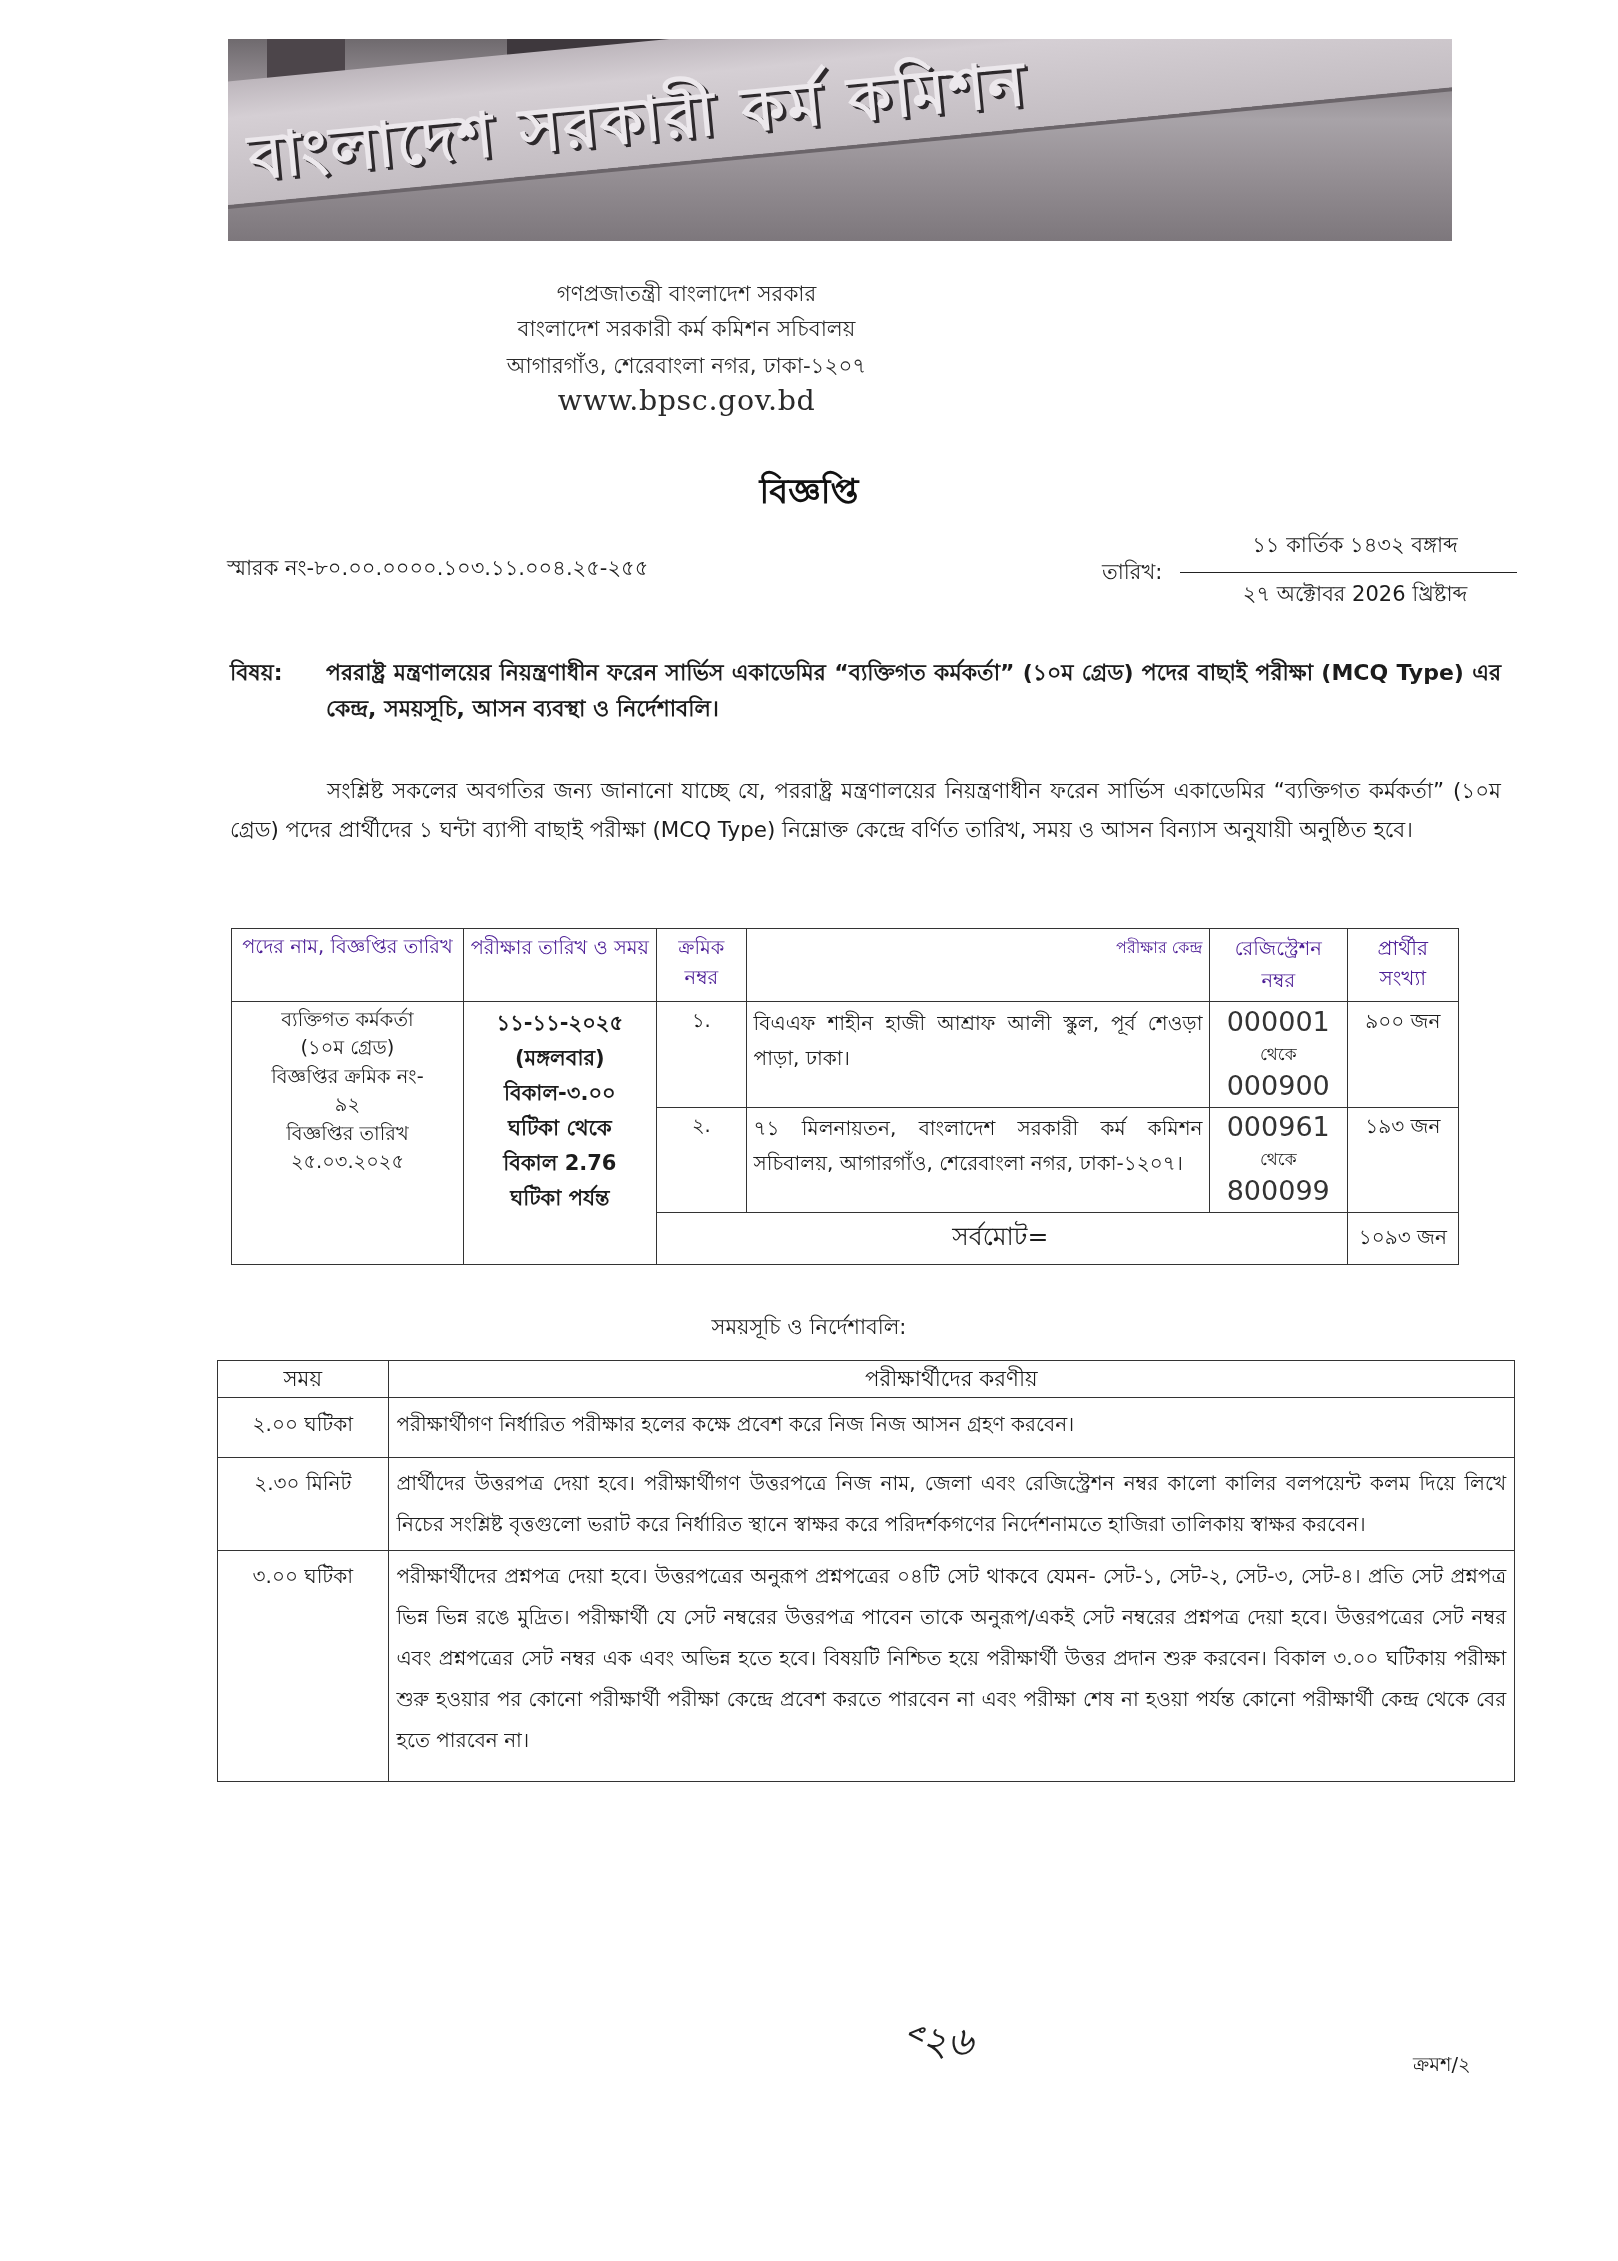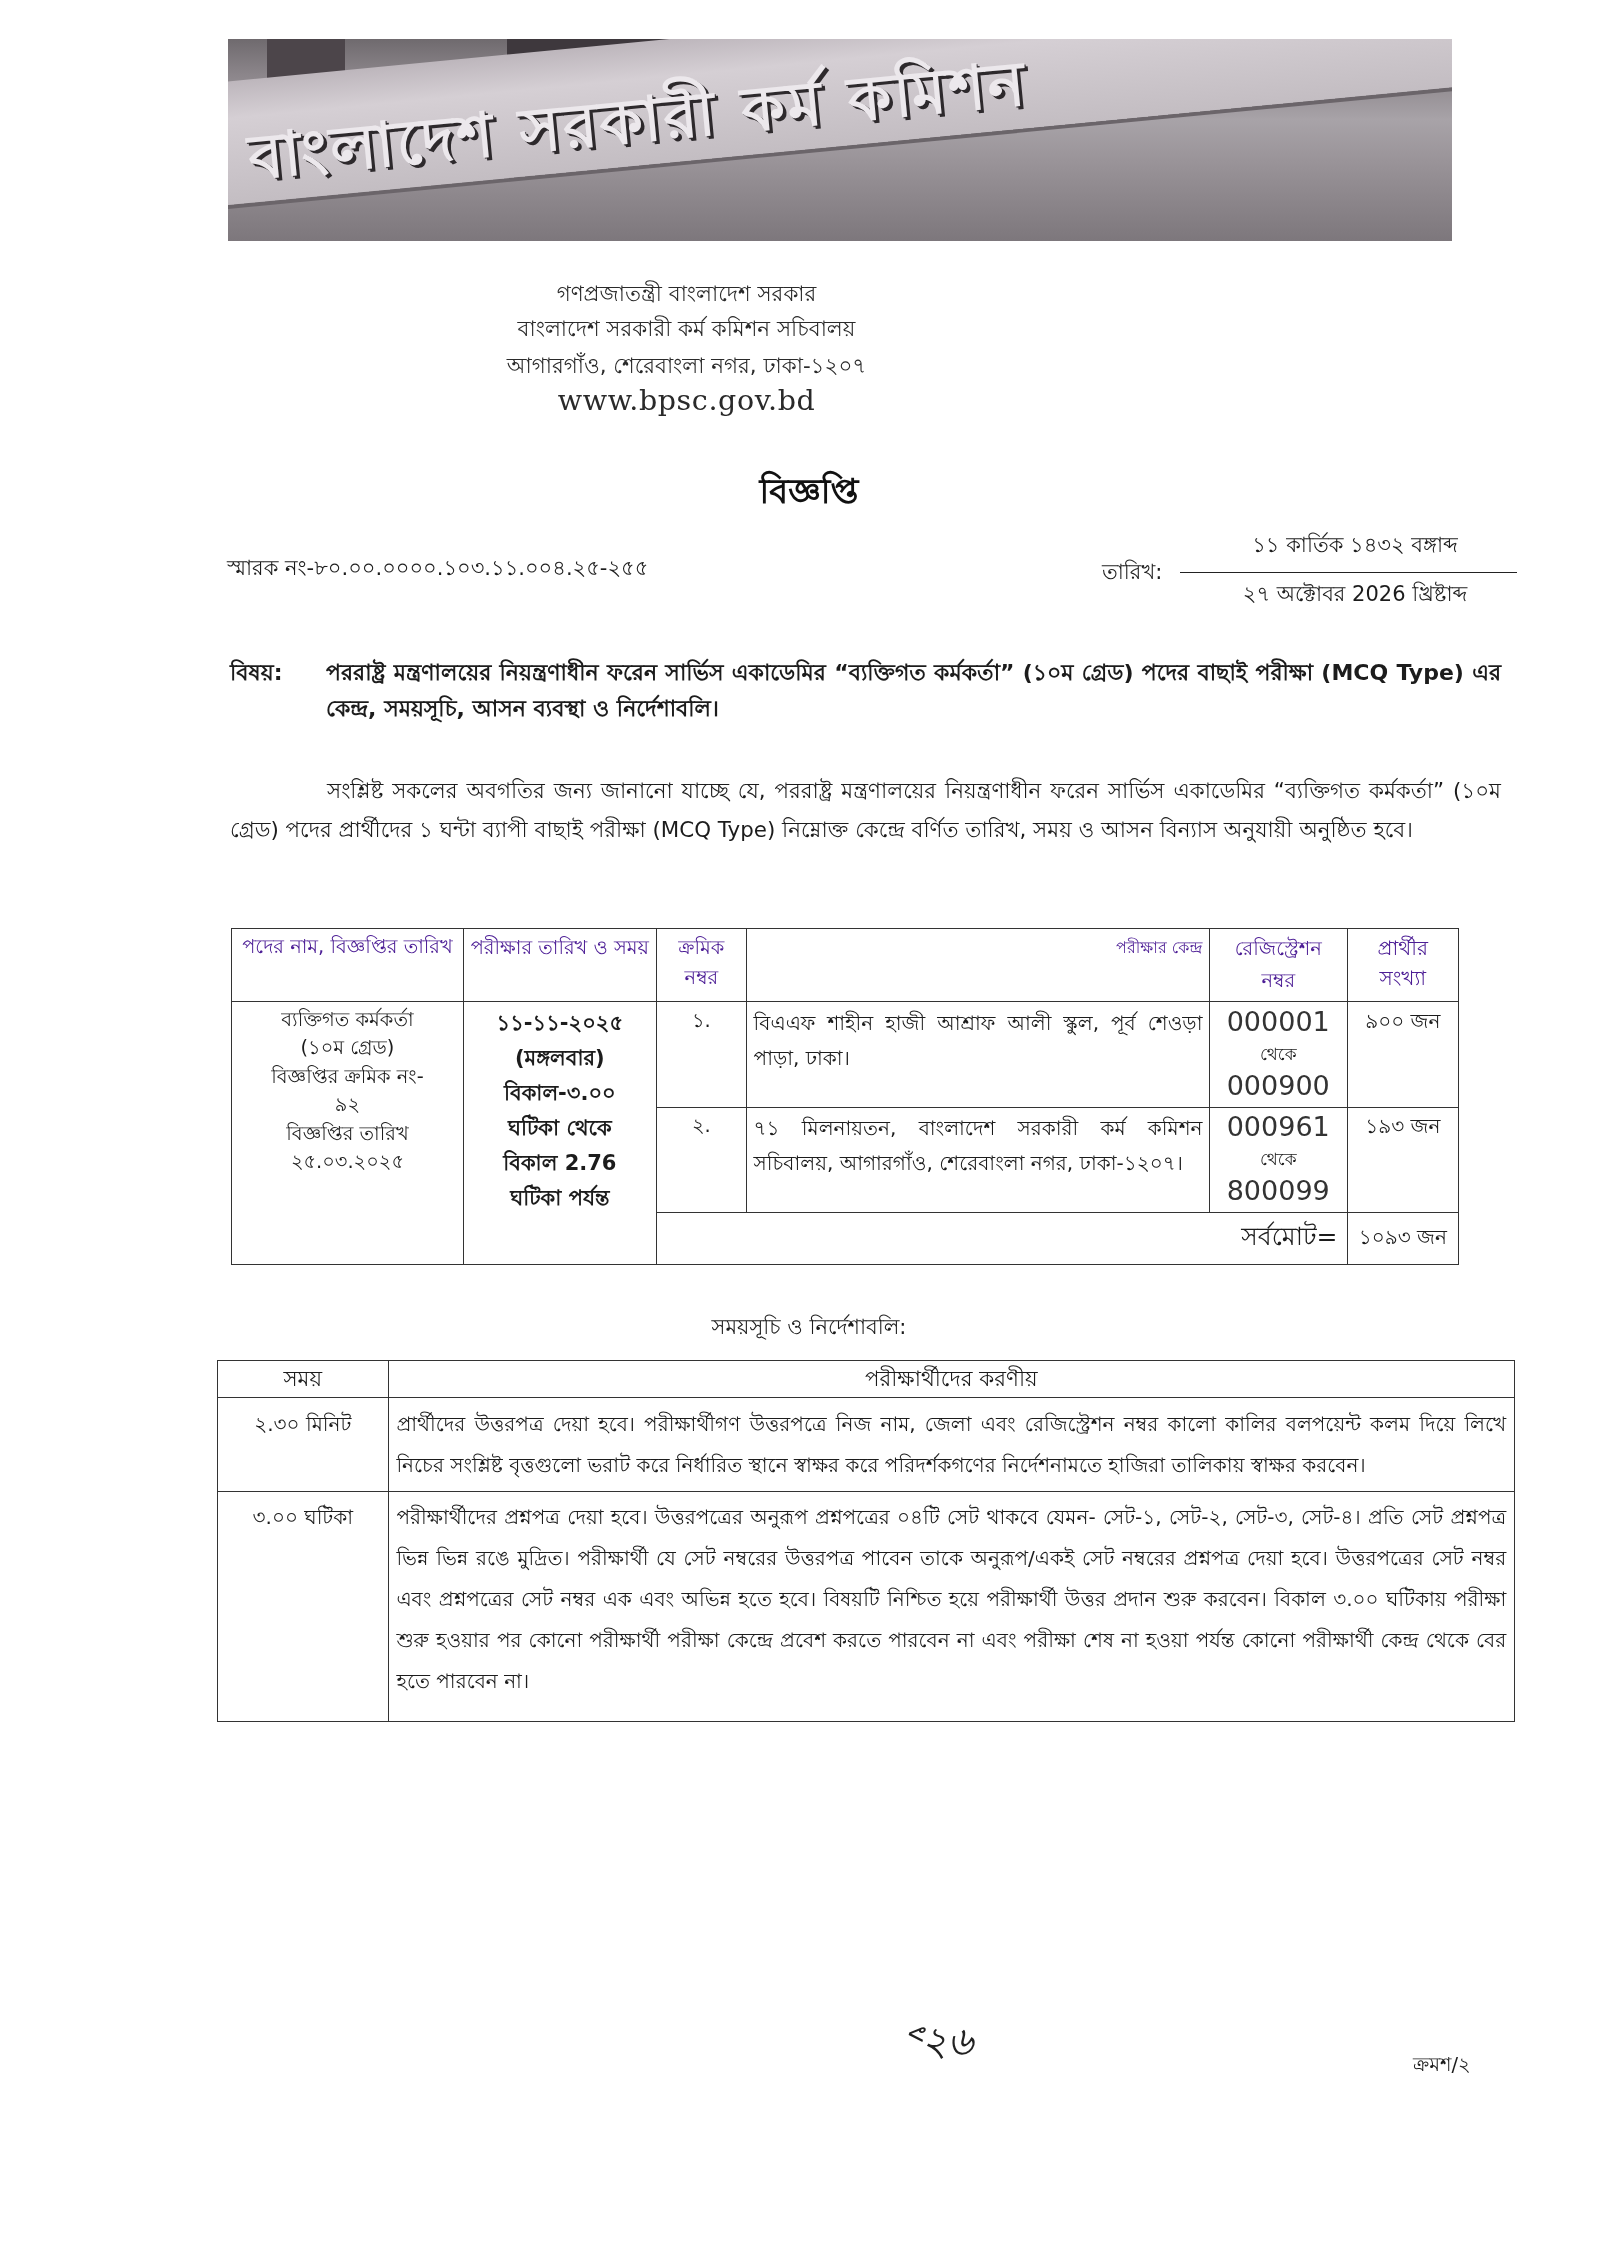--- a/index.html
+++ b/index.html
@@ -51,21 +51,21 @@
     .t1 td, .t1 th { border: 1.3px solid #333; vertical-align: top; padding: 3.9px 6.5px; font-weight: normal; }
     .t1 th { text-align: center; line-height: 30px; color: #4c1d95; }
     .t1 .c-post { width: 217px; text-align: center; line-height: 28.5px; }
     .t1 .c-date { width: 178px; text-align: center; line-height: 35px; font-weight: bold; font-size: 21px; }
     .t1 .c-sl { width: 76px; text-align: center; }
     .t1 .c-center { width: 447px; line-height: 35px; font-size: 20px; text-align: justify; }
     .t1 .c-reg { width: 123px; text-align: center; line-height: 32px; }
     .t1 .c-cnt { width: 97px; text-align: center; font-size: 20px; }
     .reg-num { font-family: "DejaVu Sans", sans-serif; font-size: 27px; color: #333; }
     .reg-mid { font-size: 17px; }
-    .t1 .total-label { text-align: right; font-size: 25px; padding-right: 9px; vertical-align: middle; }
+    .t1 .total-label { text-align: center; font-size: 25px; padding-right: 9px; vertical-align: middle; }
     .t1 .total-val { vertical-align: middle; }
 
     .sched-title { position: absolute; left: 0; width: 1618px; top: 1311px; text-align: center; font-size: 21px; }
     .t2 { left: 217px; top: 1360px; width: 1298px; font-size: 20px; border-radius: 29px; }
     .t2 td, .t2 th { border: 1.3px solid #333; vertical-align: top; padding: 5.2px 7.8px; font-weight: normal; }
     .t2 th { text-align: center; font-size: 21.4px; line-height: 26px; }
     .t2 .c-time { width: 154px; text-align: center; line-height: 40px; }
     .t2 .c-task { line-height: 41px; text-align: justify; }
     .t2 tr.r1 td { height: 48px; }
 
@@ -163,20 +163,24 @@
 <div class="sched-title">সময়সূচি ও নির্দেশাবলি:</div>
 
 <table class="t2">
   <thead>
     <tr>
       <th class="c-time" style="line-height:26px;">সময়</th>
       <th>পরীক্ষার্থীদের করণীয়</th>
     </tr>
   </thead>
   <tbody>
+    <tr class="r1">
+      <td class="c-time">২.০০ ঘটিকা</td>
+      <td class="c-task">পরীক্ষার্থীগণ নির্ধারিত পরীক্ষার হলের কক্ষে প্রবেশ করে নিজ নিজ আসন গ্রহণ করবেন।</td>
+    </tr>
     <tr>
       <td class="c-time">২.৩০ মিনিট</td>
       <td class="c-task">প্রার্থীদের উত্তরপত্র দেয়া হবে। পরীক্ষার্থীগণ উত্তরপত্রে নিজ নাম, জেলা এবং রেজিস্ট্রেশন নম্বর কালো কালির বলপয়েন্ট কলম দিয়ে লিখে নিচের সংশ্লিষ্ট বৃত্তগুলো ভরাট করে নির্ধারিত স্থানে স্বাক্ষর করে পরিদর্শকগণের নির্দেশনামতে হাজিরা তালিকায় স্বাক্ষর করবেন।</td>
     </tr>
     <tr>
       <td class="c-time">৩.০০ ঘটিকা</td>
       <td class="c-task" style="padding-bottom:19.4px;">পরীক্ষার্থীদের প্রশ্নপত্র দেয়া হবে। উত্তরপত্রের অনুরূপ প্রশ্নপত্রের ০৪টি সেট থাকবে যেমন- সেট-১, সেট-২, সেট-৩, সেট-৪। প্রতি সেট প্রশ্নপত্র ভিন্ন ভিন্ন রঙে মুদ্রিত। পরীক্ষার্থী যে সেট নম্বরের উত্তরপত্র পাবেন তাকে অনুরূপ/একই সেট নম্বরের প্রশ্নপত্র দেয়া হবে। উত্তরপত্রের সেট নম্বর এবং প্রশ্নপত্রের সেট নম্বর এক এবং অভিন্ন হতে হবে। বিষয়টি নিশ্চিত হয়ে পরীক্ষার্থী উত্তর প্রদান শুরু করবেন। বিকাল ৩.০০ ঘটিকায় পরীক্ষা শুরু হওয়ার পর কোনো পরীক্ষার্থী পরীক্ষা কেন্দ্রে প্রবেশ করতে পারবেন না এবং পরীক্ষা শেষ না হওয়া পর্যন্ত কোনো পরীক্ষার্থী কেন্দ্র থেকে বের হতে পারবেন না।</td>
     </tr>
   </tbody>
 </table>

